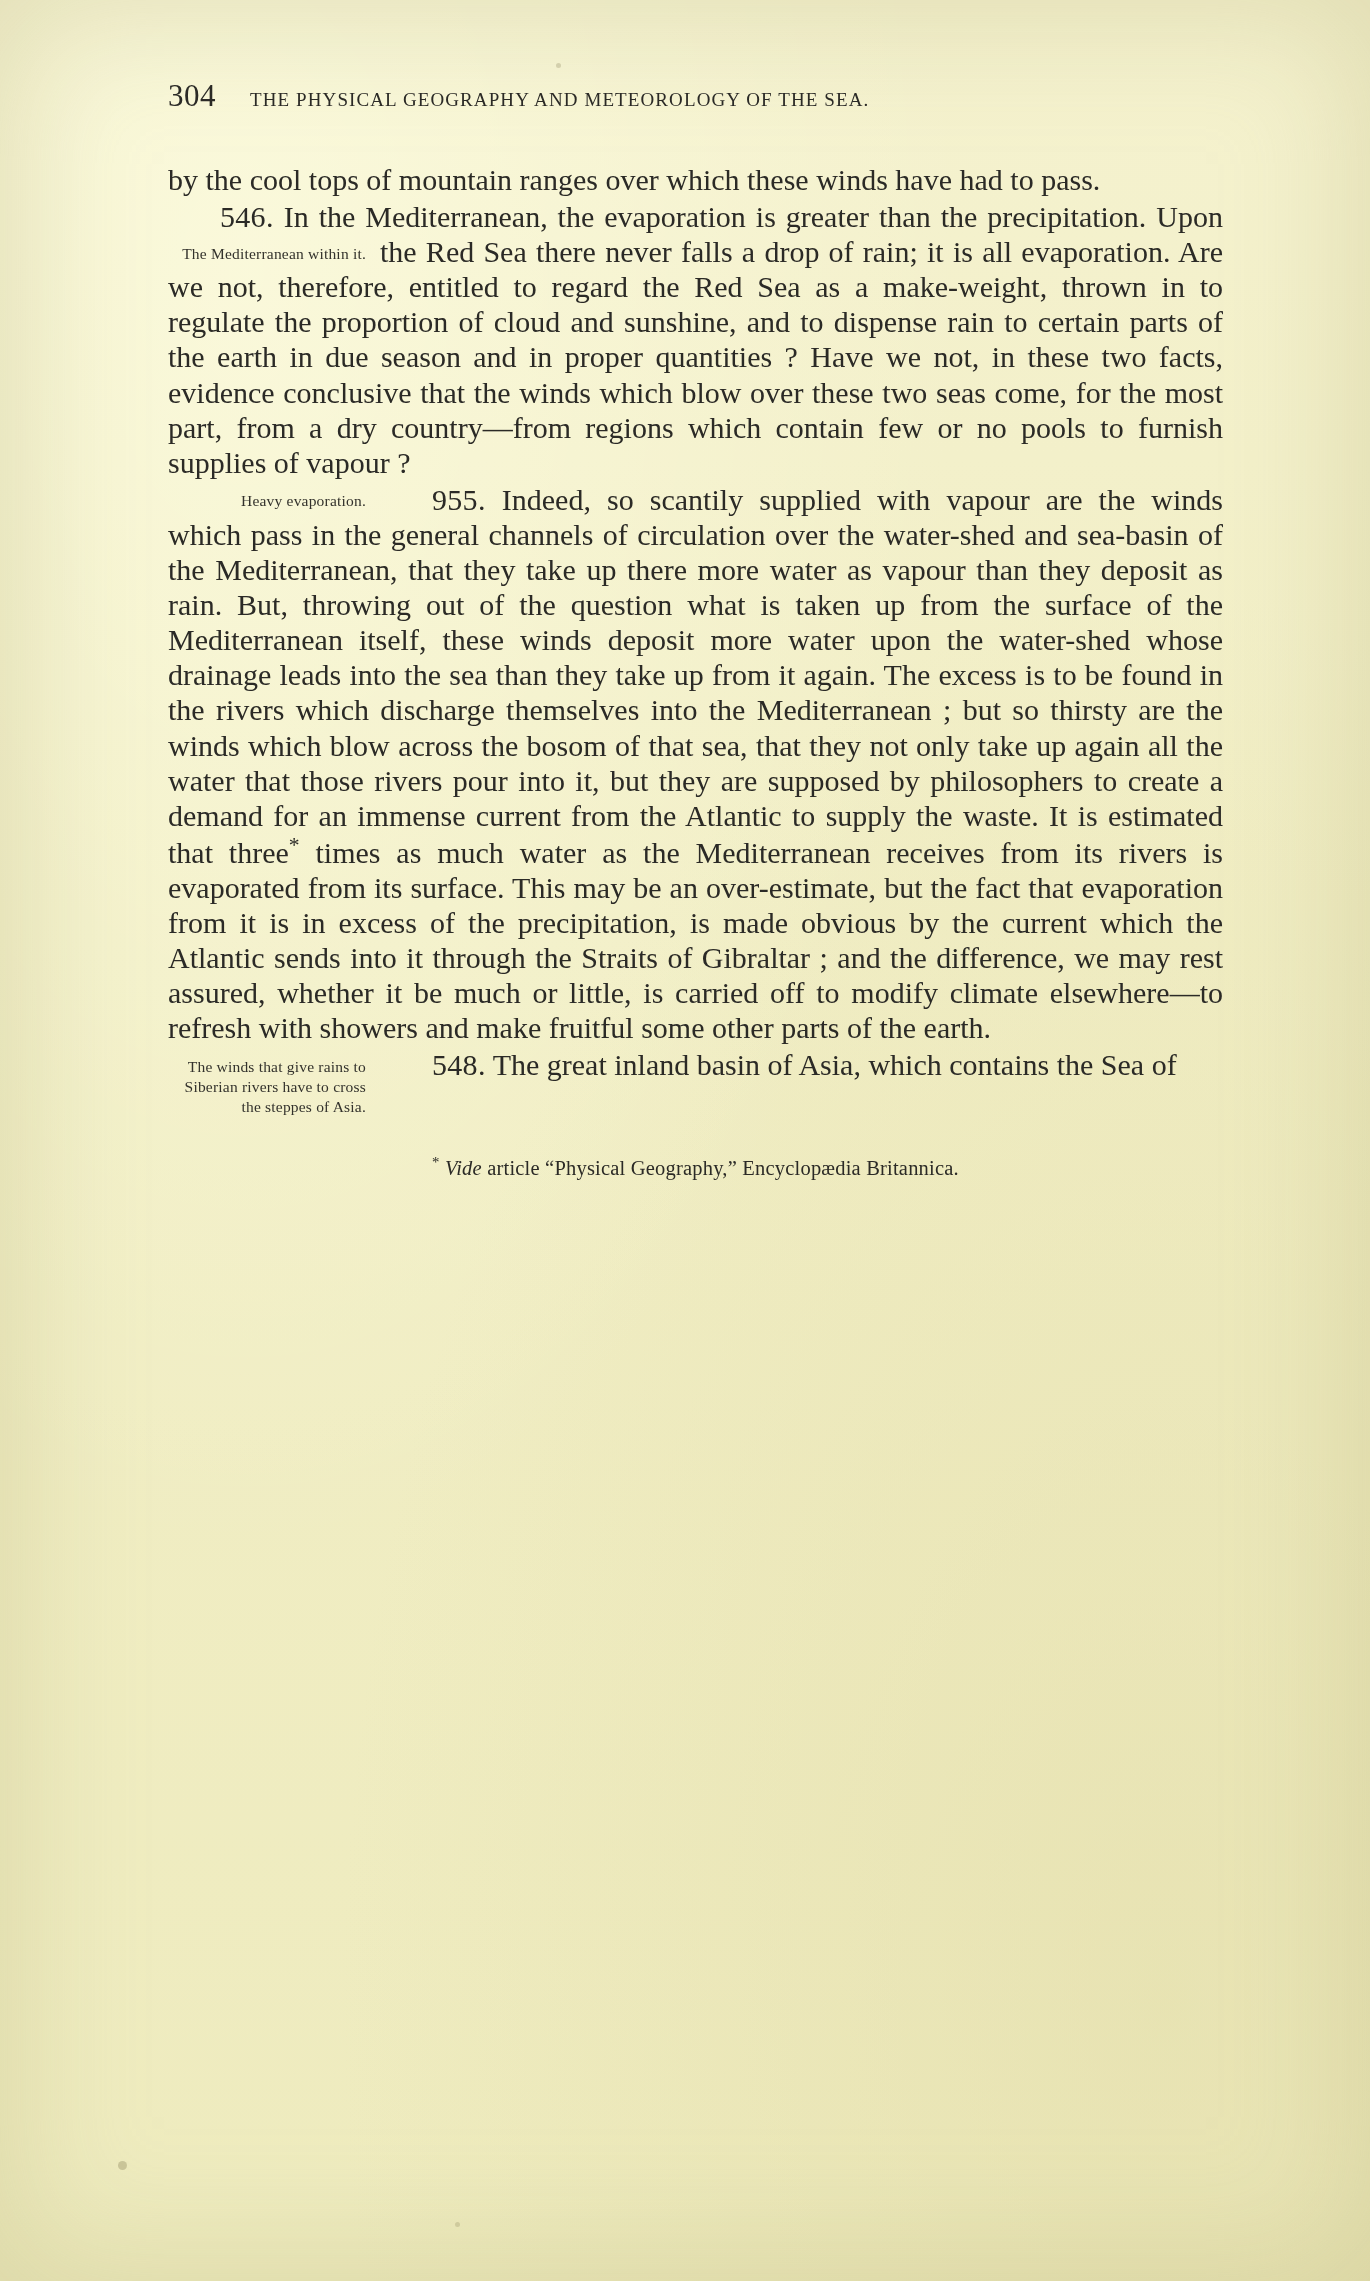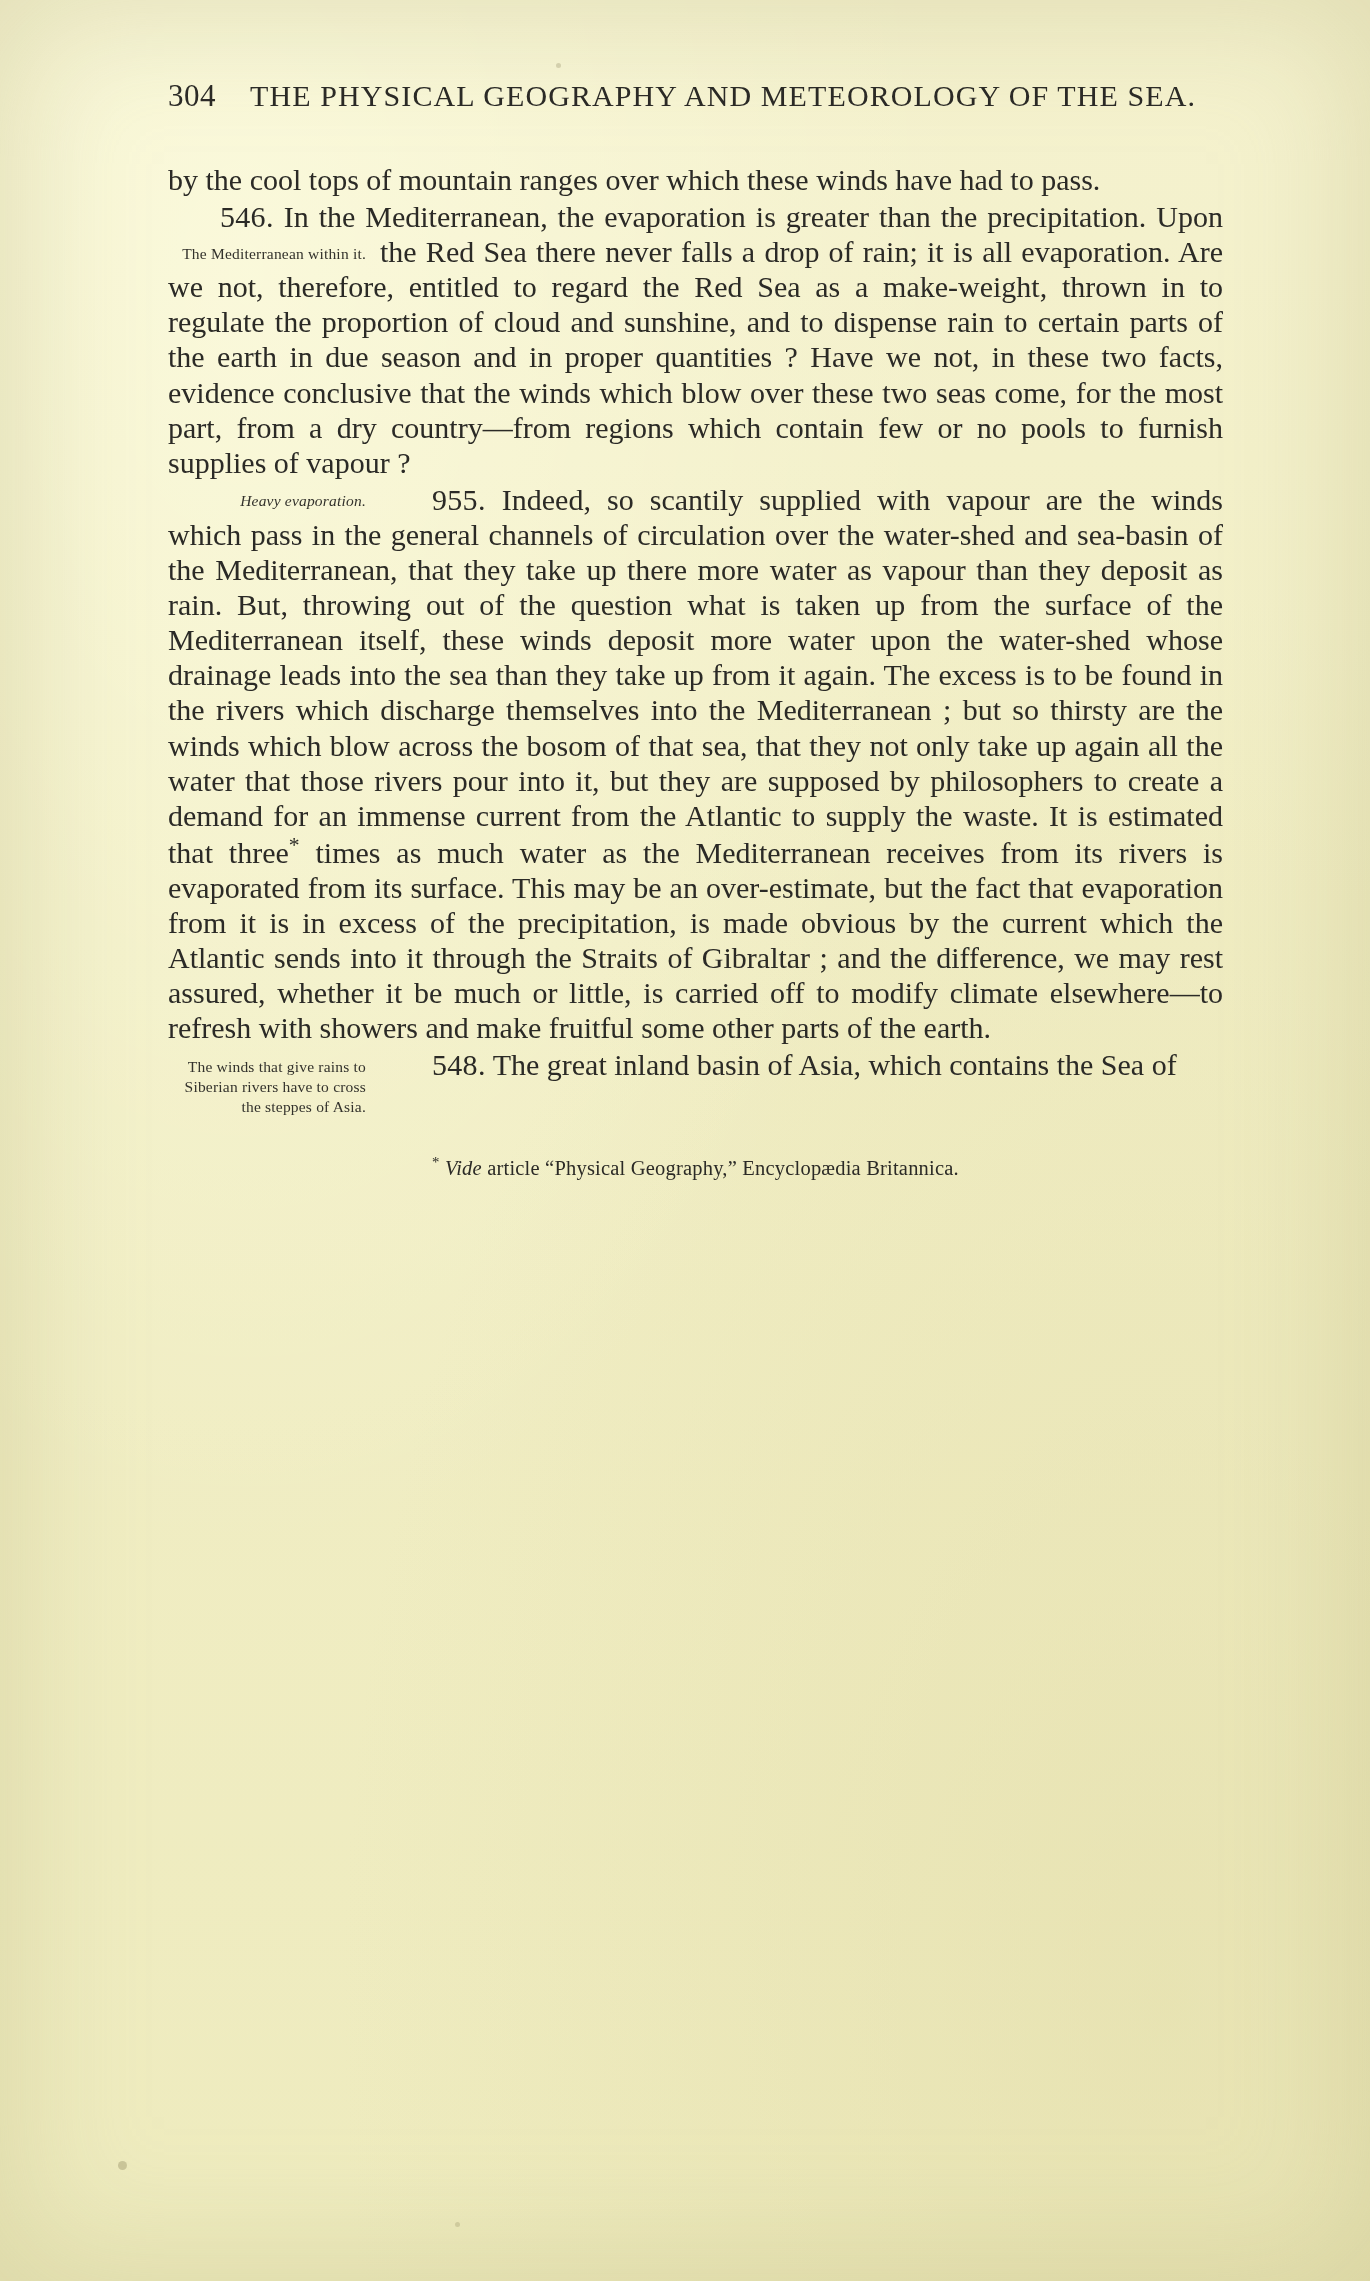--- a/index.html
+++ b/index.html
@@ -41,21 +41,21 @@
     align-items: baseline;
     gap: 34px;
     margin-bottom: 48px;
     white-space: nowrap;
   }
   .folio {
     font-size: 31px;
     letter-spacing: 0.5px;
   }
   .running-title {
-    font-size: 30px;
+    font-size: 19px;
     letter-spacing: 1.1px;
     font-variant: small-caps;
     text-transform: uppercase;
   }
   
   .para {
     font-size: 30px;
     line-height: 1.17;
     text-align: justify;
     text-justify: inter-word;
@@ -79,21 +79,20 @@
     margin: 10px 14px 2px 0;
     font-size: 15.5px;
     line-height: 1.28;
     letter-spacing: 0.2px;
     text-align: right;
     text-indent: 0;
     color: #33322c;
   }
   .sidenote.one-line {
     margin-top: 9px;
-    font-style: italic;
   }
   .footnote {
     margin-top: 35px;
     font-size: 20.5px;
     text-align: center;
     letter-spacing: 0.2px;
   }
   .footnote .vide {
     font-style: italic;
   }

